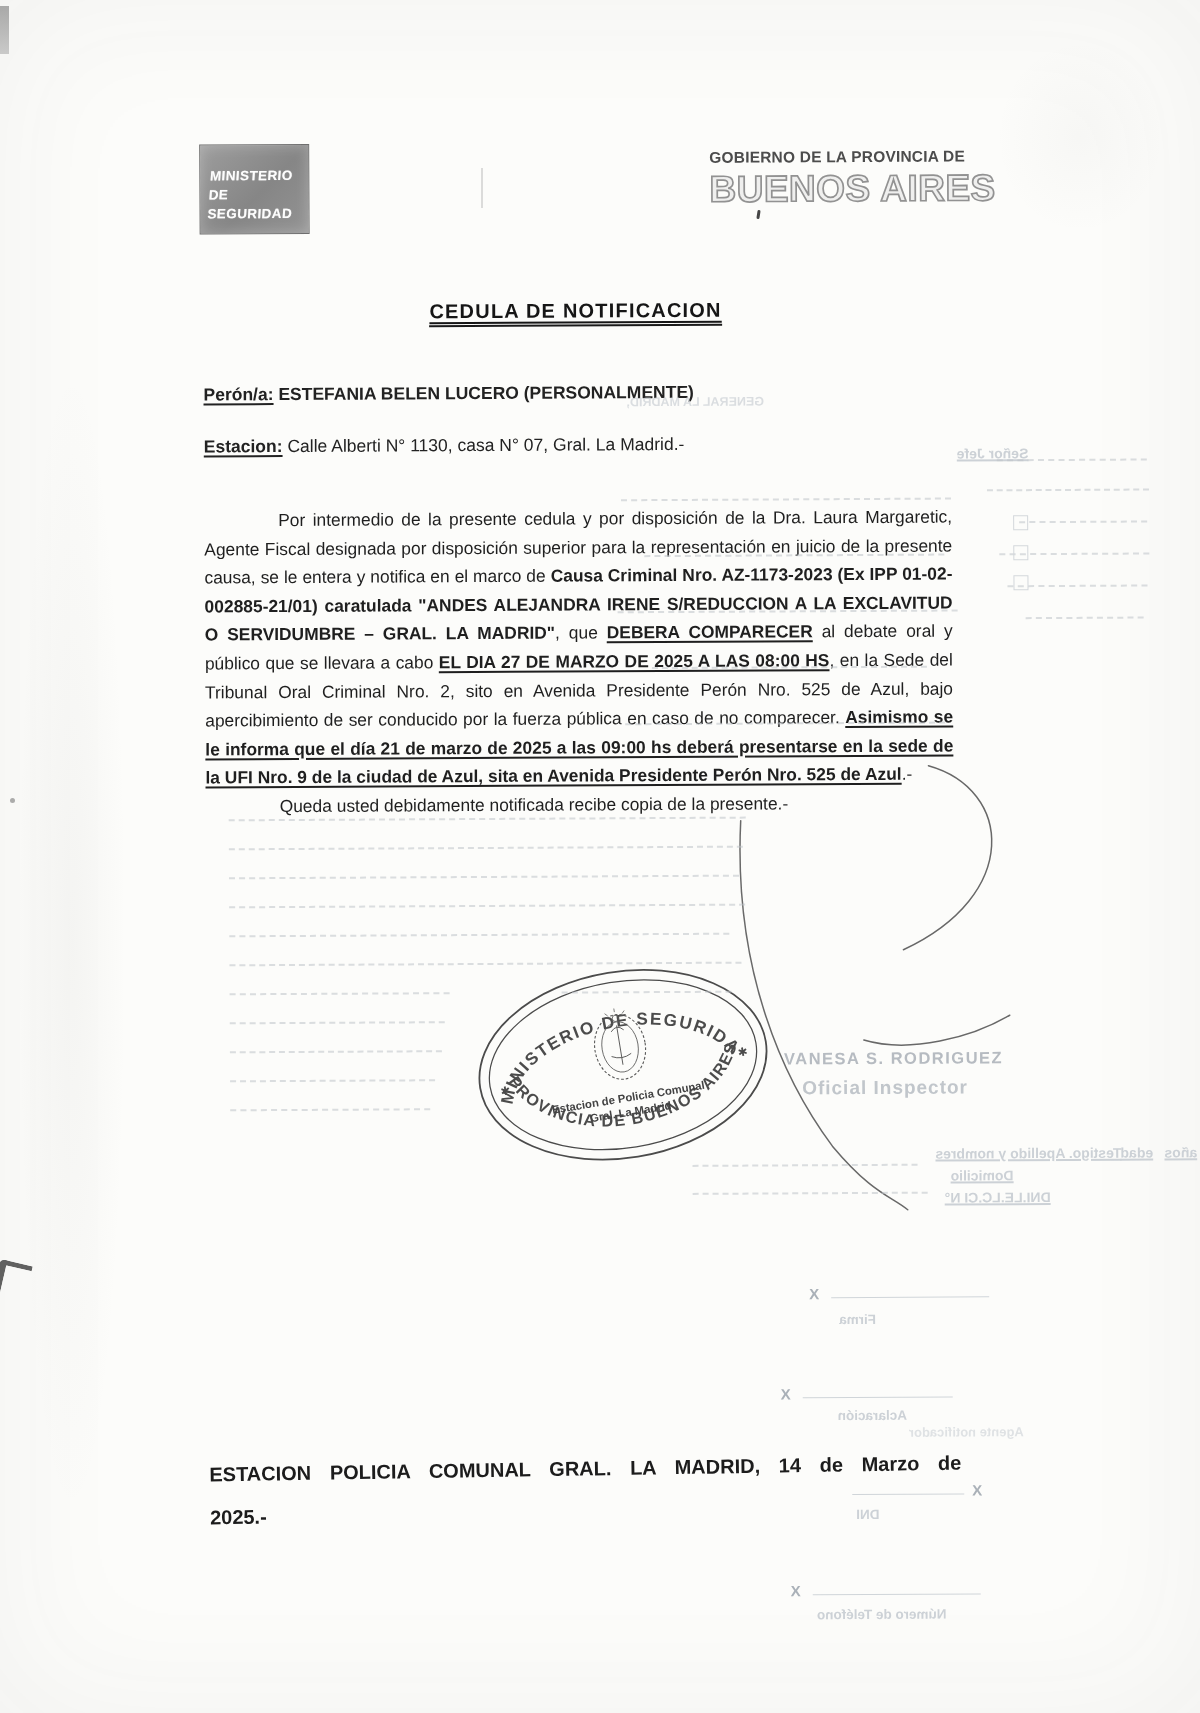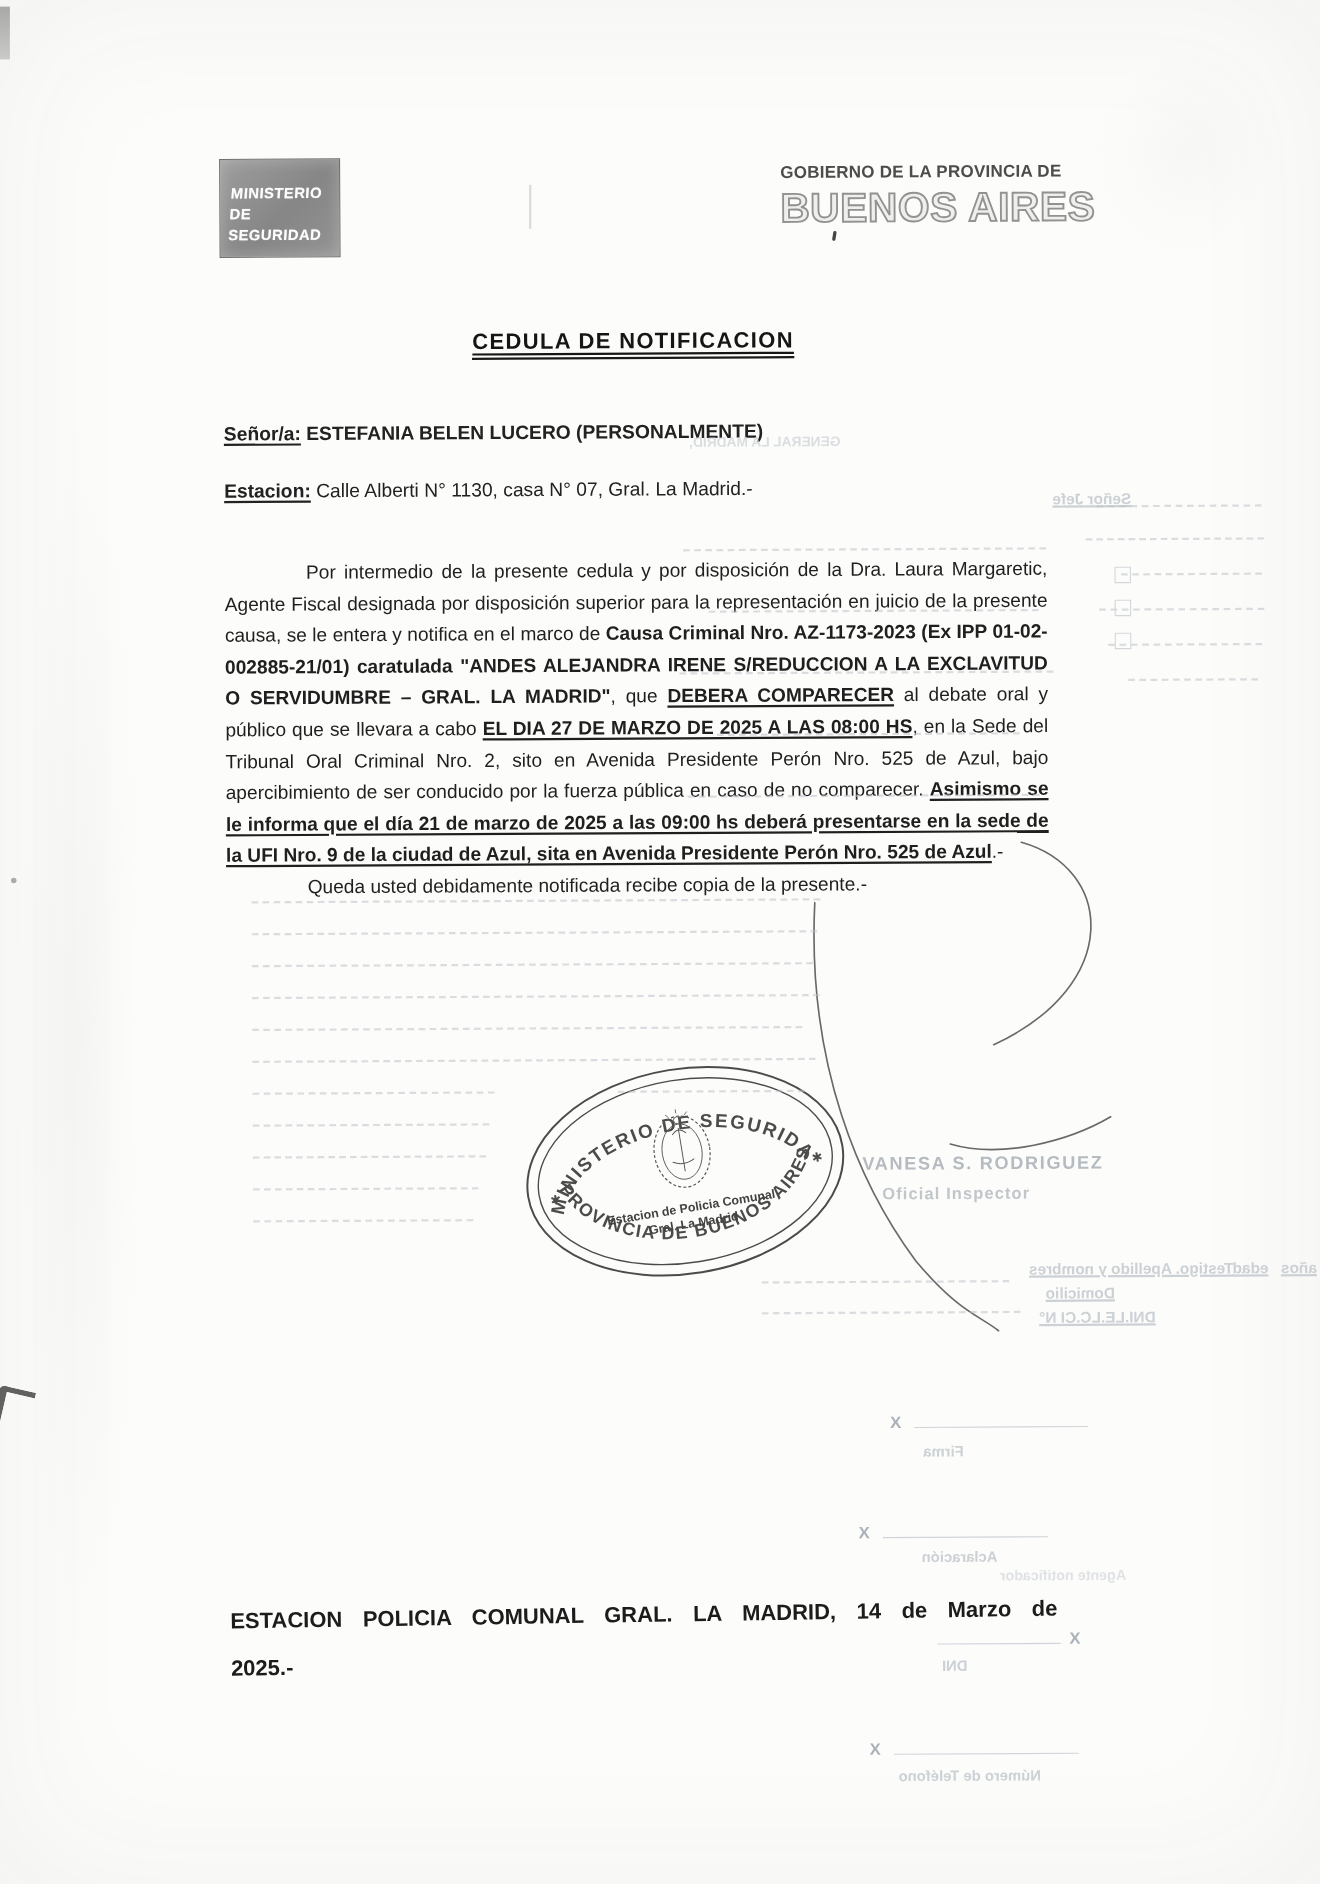--- a/index.html
+++ b/index.html
@@ -56,21 +56,21 @@
   .body-text p{margin:0;text-indent:74px;}
   .body-text .b{font-weight:700;}
   .body-text .u{text-decoration:underline;text-decoration-thickness:1.8px;text-underline-offset:3px;}
 
   
   .stamp{position:absolute;left:470px;top:964px;width:302px;height:203px;transform:rotate(-9deg);opacity:.92;}
   .stamp svg{width:100%;height:100%;}
 
   
   .sig-name{position:absolute;left:782px;top:1051px;font-size:16.5px;font-weight:700;letter-spacing:1.5px;color:#b6bbc1;white-space:nowrap;}
-  .sig-rank{position:absolute;left:800px;top:1079px;font-size:15px;font-weight:700;letter-spacing:1px;color:#c1c6cb;white-space:nowrap;}
+  .sig-rank{position:absolute;left:800px;top:1079px;font-size:19px;font-weight:700;letter-spacing:1px;color:#c1c6cb;white-space:nowrap;}
 
   
   .signature{position:absolute;left:640px;top:730px;width:420px;height:500px;}
 
   
   .footer{position:absolute;left:205px;top:1452px;width:752px;transform:rotate(-0.6deg);transform-origin:left top;
     font-size:20px;font-weight:700;line-height:43px;color:#1c1c1c;}
   .footer .l1{text-align:justify;text-align-last:justify;}
 
   
@@ -110,21 +110,21 @@
     <div class="gov">
       <div class="l1">GOBIERNO DE LA PROVINCIA DE</div>
       <div class="l2">BUENOS AIRES</div>
     </div>
 
     <div class="title-wrap">
       <span class="inner">CEDULA DE NOTIFICACION</span>
     </div>
 
     <div class="recline rec-name">
-      <span class="lbl">Señor/a:</span>
+      <span class="lbl">Perón/a:</span>
       <span>ESTEFANIA BELEN LUCERO (PERSONALMENTE)</span>
     </div>
     <div class="recline rec-addr">
       <span class="lbl">Estacion:</span>
       <span>Calle Alberti N° 1130, casa N° 07, Gral. La Madrid.-</span>
     </div>
 
     <div class="body-text">
       <p><span>Por intermedio de la presente cedula y por disposición de la Dra. Laura Margaretic, Agente Fiscal designada por disposición superior para la representación en juicio de la presente causa, se le entera y notifica en el marco de </span><span class="b">Causa Criminal Nro. AZ-1173-2023 (Ex IPP 01-02-002885-21/01) caratulada "ANDES ALEJANDRA IRENE S/REDUCCION A LA EXCLAVITUD O SERVIDUMBRE – GRAL. LA MADRID"</span><span>, que </span><span class="b u">DEBERA COMPARECER</span><span> al debate oral y público que se llevara a cabo </span><span class="b u">EL DIA 27 DE MARZO DE 2025 A LAS 08:00 HS</span><span>, en la Sede del Tribunal Oral Criminal Nro. 2, sito en Avenida Presidente Perón Nro. 525 de Azul, bajo apercibimiento de ser conducido por la fuerza pública en caso de no comparecer. </span><span class="b u">Asimismo se le informa que el día 21 de marzo de 2025 a las 09:00 hs deberá presentarse en la sede de la UFI Nro. 9 de la ciudad de Azul, sita en Avenida Presidente Perón Nro. 525 de Azul</span><span>.-</span></p>
       <p>Queda usted debidamente notificada recibe copia de la presente.-</p>

